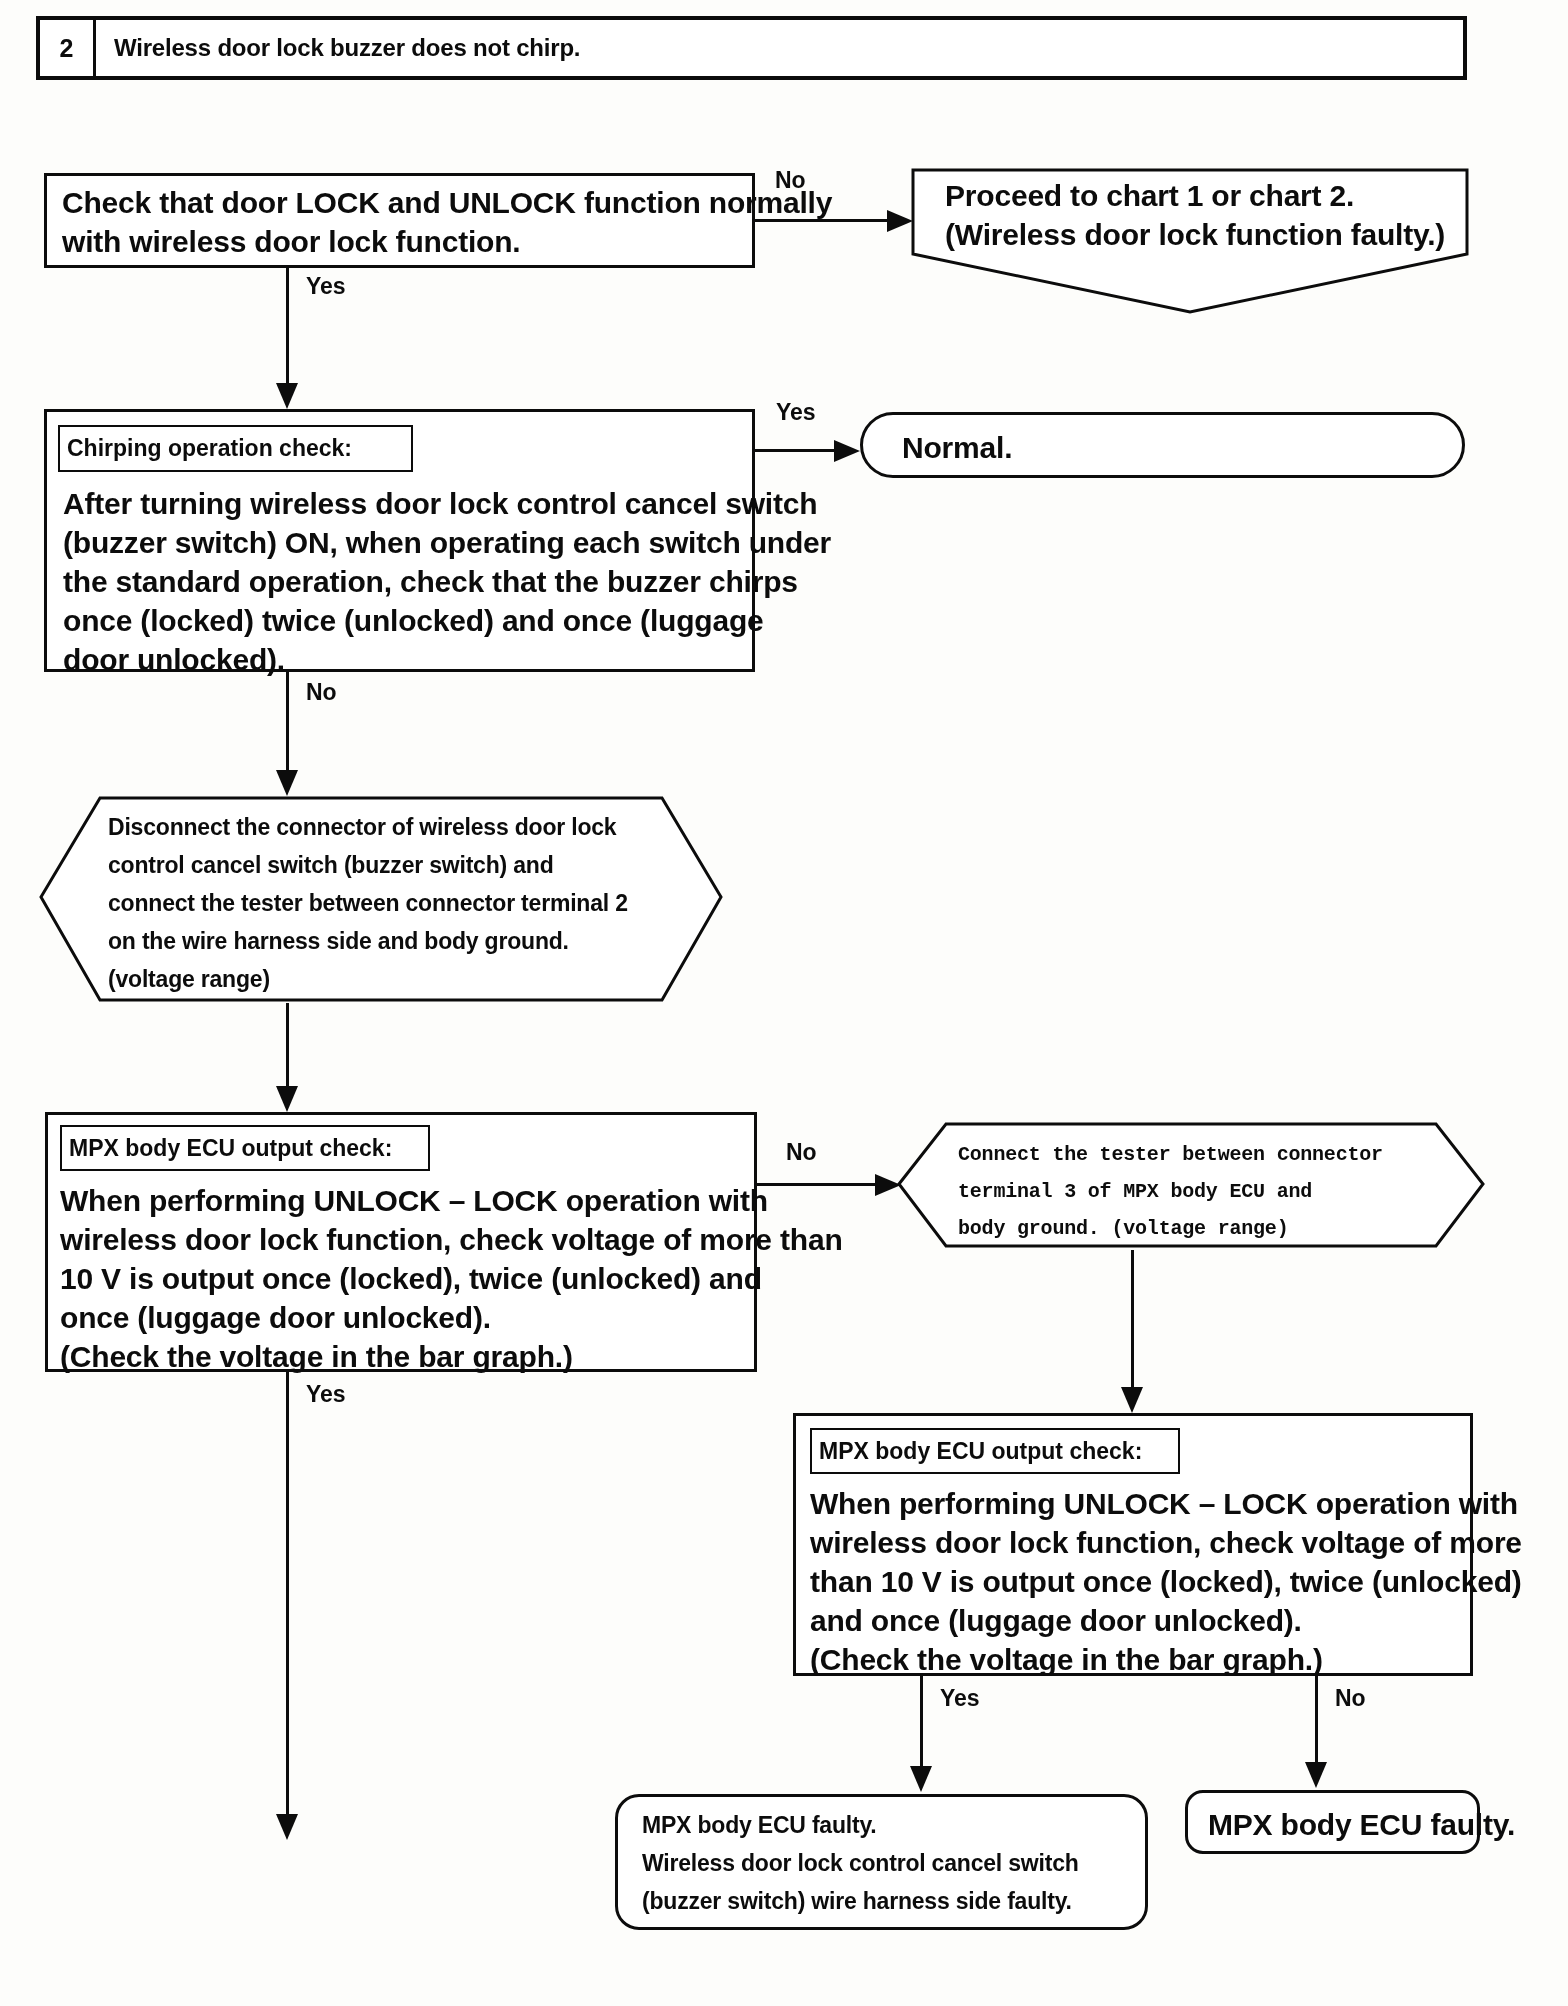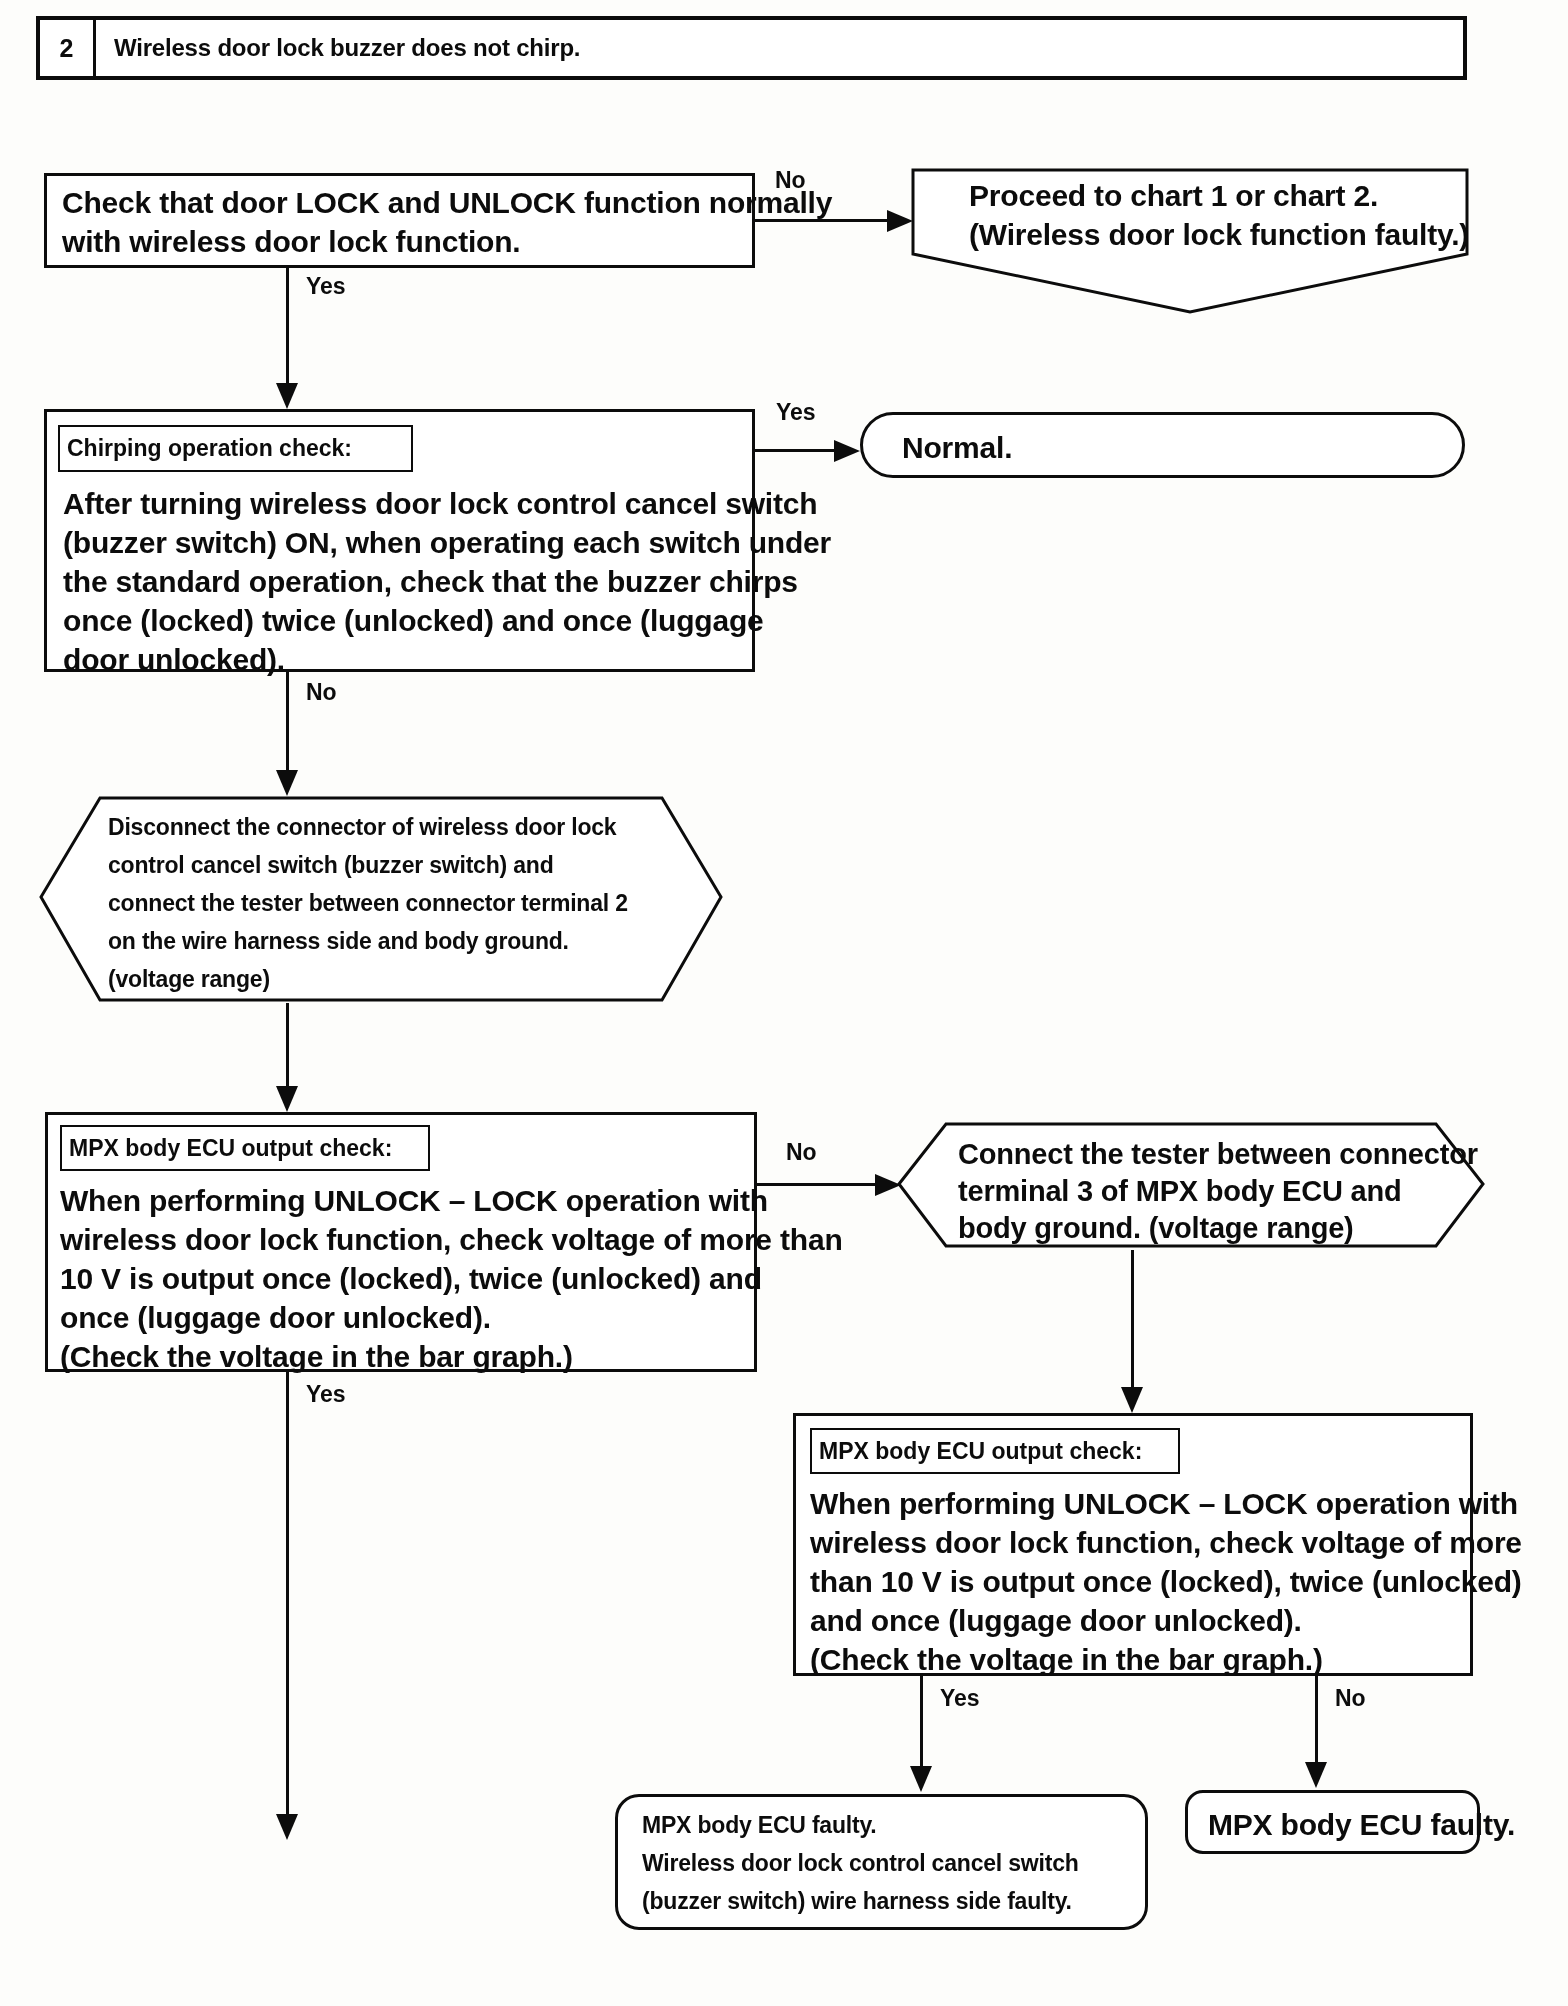--- a/index.html
+++ b/index.html
@@ -45,21 +45,21 @@
   <div class="node-text" style="left:62px;top:183px;">Check that door LOCK and UNLOCK function normally
 with wireless door lock function.</div>
 
   <div class="lbl" style="left:775px;top:166px;">No</div>
   <div class="hline" style="left:755px;top:219px;width:136px;"></div>
   <div class="head-right" style="left:887px;top:210px;"></div>
 
   <svg class="shape-svg" style="left:910px;top:166px;" width="560" height="150" viewBox="0 0 560 150">
     <polygon points="3,4 557,4 557,88 280,146 3,88"></polygon>
   </svg>
-  <div class="node-text" style="left:969px;top:176px;">Proceed to chart 1 or chart 2.
+  <div class="node-text" style="left:945px;top:176px;">Proceed to chart 1 or chart 2.
 (Wireless door lock function faulty.)</div>
 
   <div class="lbl" style="left:306px;top:272px;">Yes</div>
   <div class="vline" style="left:286px;top:268px;height:118px;"></div>
   <div class="head-down" style="left:276px;top:383px;"></div>
 
   <div class="box" style="left:44px;top:409px;width:711px;height:263px;"></div>
   <div class="titlebox" style="left:58px;top:425px;width:355px;height:47px;">Chirping operation check:</div>
   <div class="node-text" style="left:63px;top:484px;">After turning wireless door lock control cancel switch
 (buzzer switch) ON, when operating each switch under
@@ -98,21 +98,21 @@
 once (luggage door unlocked).
 (Check the voltage in the bar graph.)</div>
 
   <div class="lbl" style="left:786px;top:1138px;">No</div>
   <div class="hline" style="left:757px;top:1183px;width:122px;"></div>
   <div class="head-right" style="left:875px;top:1174px;"></div>
 
   <svg class="shape-svg" style="left:896px;top:1120px;" width="590" height="130" viewBox="0 0 590 130">
     <polygon points="3,64 50,4 540,4 587,64 540,126 50,126"></polygon>
   </svg>
-  <div class="node-text" style="left:958px;top:1136px;font-size:29px;line-height:37px;">Connect the tester between connector
+  <div class="node-text" style="left:958px;top:1136px;font-size:20px;line-height:37px;font-family:Liberation Mono, monospace;">Connect the tester between connector
 terminal 3 of MPX body ECU and
 body ground. (voltage range)</div>
 
   <div class="vline" style="left:1131px;top:1250px;height:140px;"></div>
   <div class="head-down" style="left:1121px;top:1387px;"></div>
 
   <div class="box" style="left:793px;top:1413px;width:680px;height:263px;"></div>
   <div class="titlebox" style="left:810px;top:1428px;width:370px;height:46px;">MPX body ECU output check:</div>
   <div class="node-text" style="left:810px;top:1484px;">When performing UNLOCK – LOCK operation with
 wireless door lock function, check voltage of more

